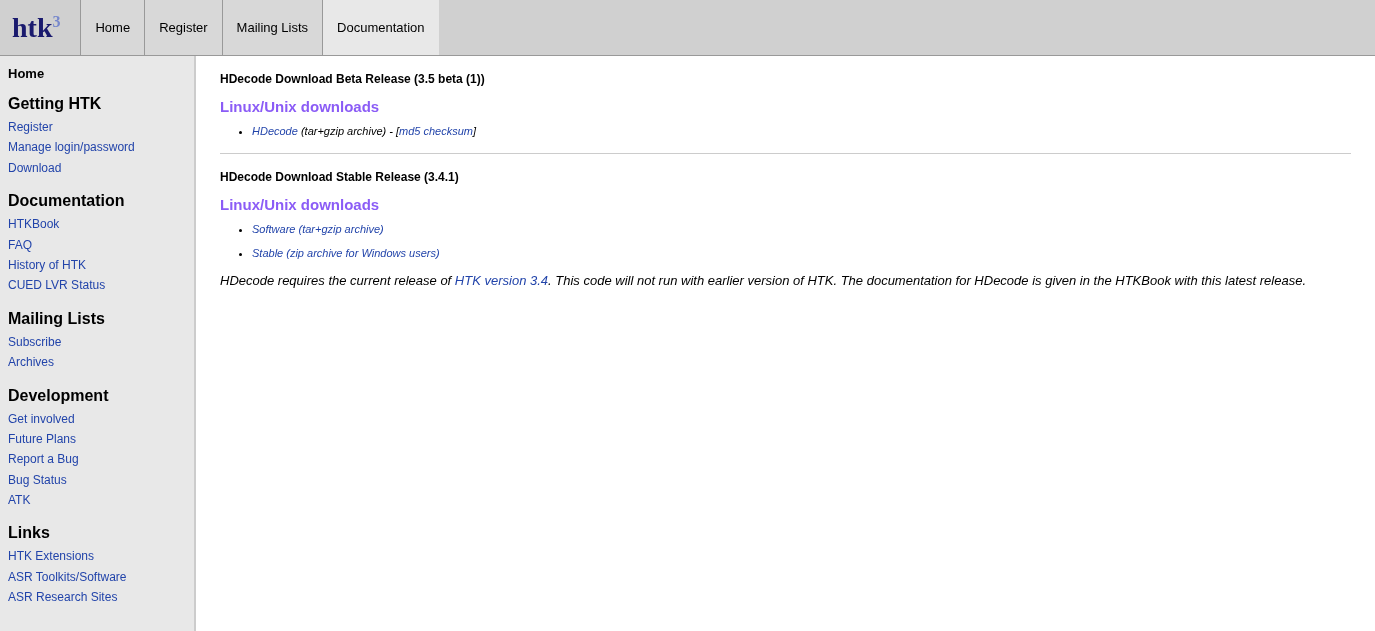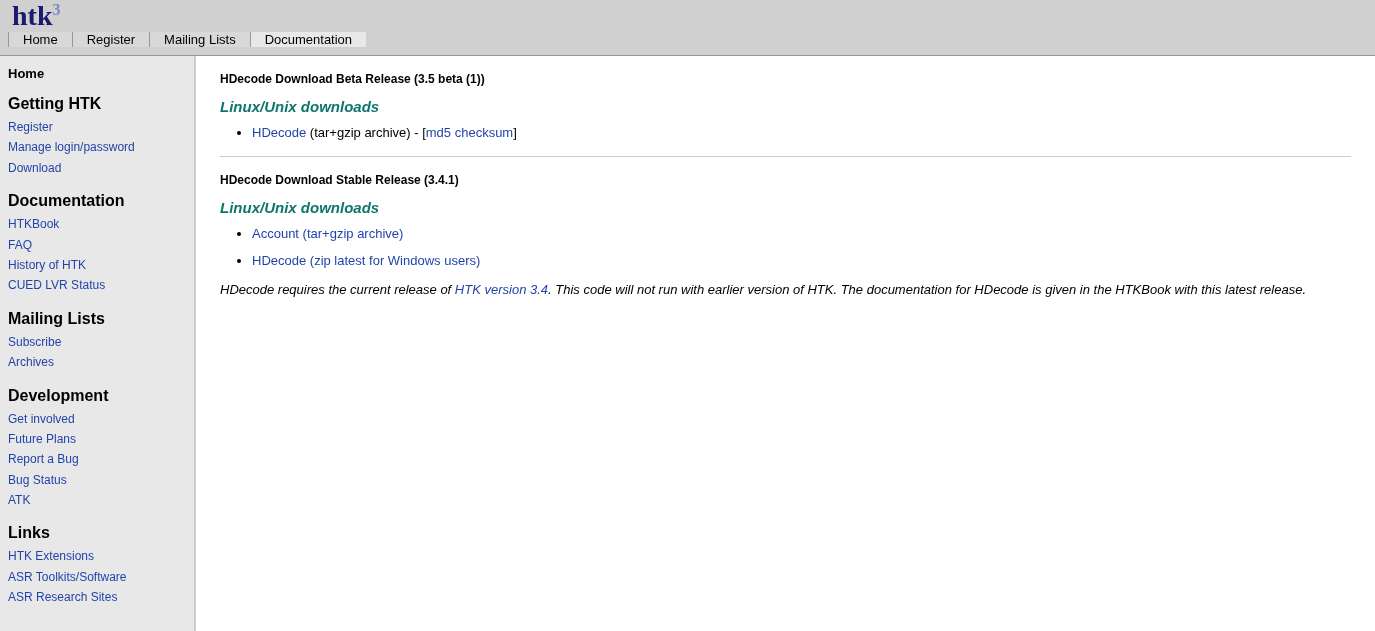--- a/index.html
+++ b/index.html
@@ -6,21 +6,20 @@
     body { font-family: Arial, sans-serif; font-size: 13px; background: #f0f0f0; color: #000; }
 
     
     #top-nav {
       background: #d0d0d0;
       border-bottom: 1px solid #999;
       padding: 0;
       display: flex;
       align-items: stretch;
       height: 56px;
-      flex-direction: column;
     }
     #logo-area {
       display: flex;
       align-items: center;
       padding: 0 12px;
     }
     .logo-htk {
       font-size: 28px;
       font-weight: bold;
       color: #1a1a6e;
@@ -94,37 +93,37 @@
 
     h1.page-title {
       font-size: 12px;
       font-weight: bold;
       color: #000;
       margin-bottom: 12px;
     }
     h2.section-title {
       font-size: 15px;
       font-weight: bold;
-      color: #0f766e;
+      color: #8b5cf6;
       margin-bottom: 10px;
-      font-style: italic;
     }
     .content-divider {
       border: none;
       border-top: 1px solid #ccc;
       margin: 16px 0;
     }
     ul.download-list {
       list-style: disc;
       margin-left: 32px;
       margin-bottom: 12px;
     }
     ul.download-list li {
       margin-bottom: 4px;
-      font-size: 13px;
+      font-size: 11px;
+      font-style: italic;
     }
     a.content-link {
       color: #2244aa;
       text-decoration: none;
     }
     .note-text {
       font-size: 13px;
       line-height: 1.5;
       color: #000;
       font-style: italic;
@@ -188,27 +187,27 @@
         <span> (tar+gzip archive) - [</span><a class="content-link" href="#">md5 checksum</a><span>]</span>
       </li>
     </ul>
 
     <hr class="content-divider">
 
     <h1 class="page-title">HDecode Download Stable Release (3.4.1)</h1>
     <h2 class="section-title">Linux/Unix downloads</h2>
     <ul class="download-list">
       <li>
-        <a class="content-link" href="#">Account (tar+gzip archive)</a>
+        <a class="content-link" href="#">Software (tar+gzip archive)</a>
       </li>
     </ul>
 
     <ul class="download-list">
       <li>
-        <a class="content-link" href="#">HDecode (zip latest for Windows users)</a>
+        <a class="content-link" href="#">Stable (zip archive for Windows users)</a>
       </li>
     </ul>
 
     <p class="note-text">
       <span>HDecode requires the current release of </span><a class="content-link" href="#">HTK version 3.4</a><span>. This code will not run with earlier version of HTK. The documentation for HDecode is given in the HTKBook with this latest release.</span>
     </p>
 
   </div>
 </div>
 

